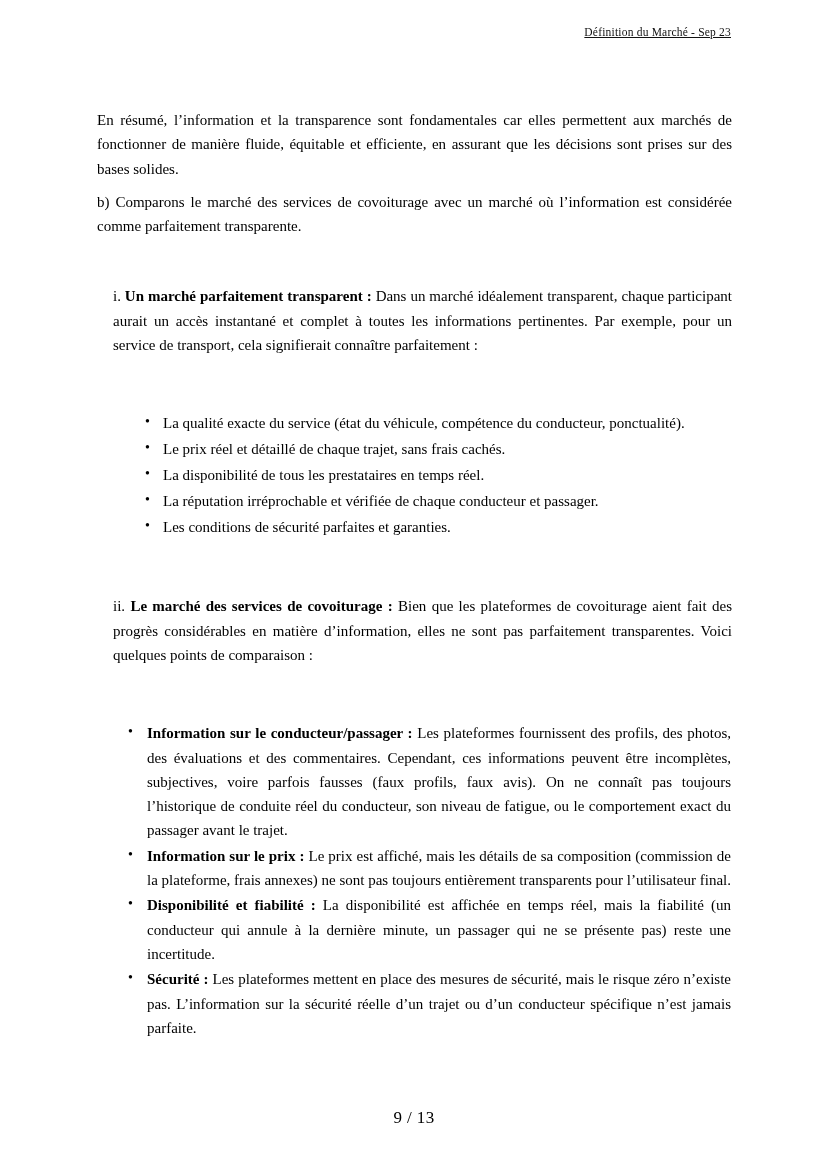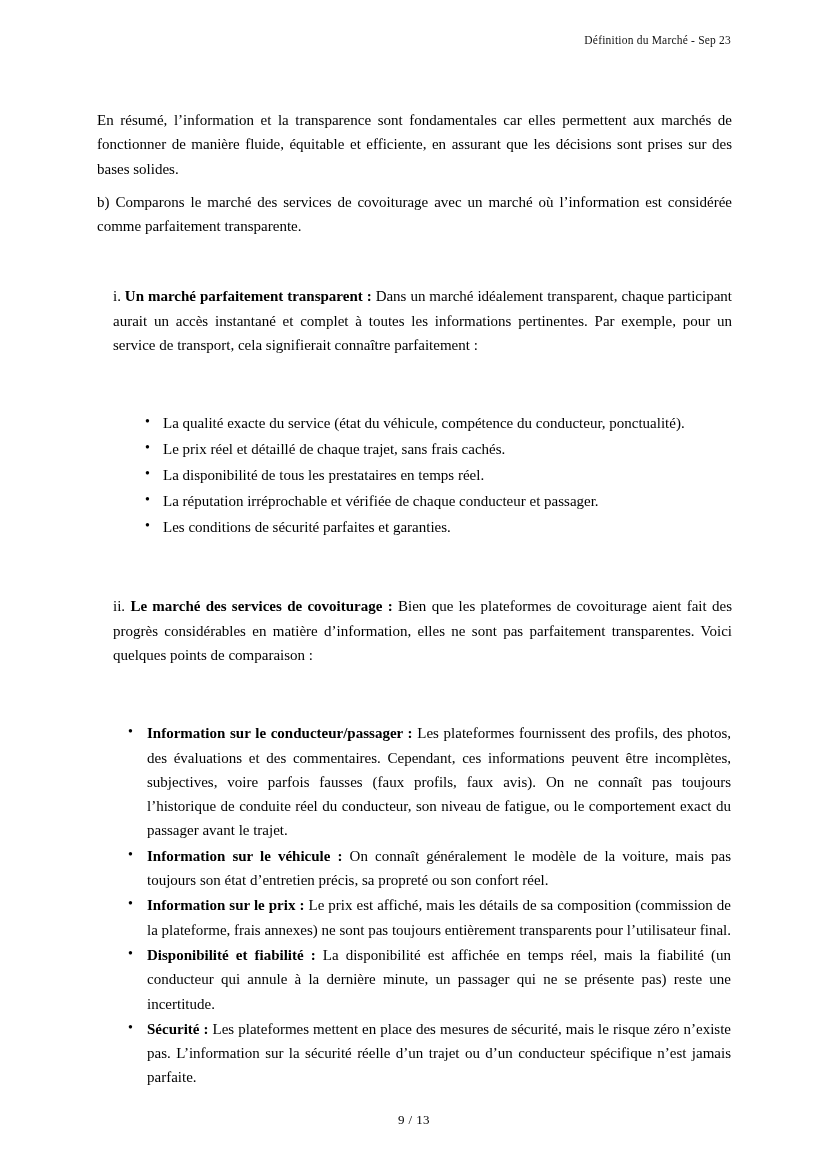--- a/index.html
+++ b/index.html
@@ -16,25 +16,26 @@
     overflow: hidden;
   }
   .page {
     position: relative;
     width: 828px;
     height: 1171px;
     box-sizing: border-box;
   }
   .header {
     position: absolute;
-    top: 34px;
+    top: 26px;
     right: 97px;
     font-size: 11.5px;
     letter-spacing: 0.2px;
     color: #111;
+    text-decoration: underline;
   }
   .content {
     position: absolute;
     top: 108px;
     left: 97px;
     width: 635px;
   }
   p {
     margin: 0 0 0 0;
     font-size: 15px;
@@ -97,21 +98,21 @@
     top: 0;
     font-size: 14px;
   }
   b, .bold { font-weight: bold; }
   .footer {
     position: absolute;
     bottom: 43px;
     left: 0;
     width: 828px;
     text-align: center;
-    font-size: 13px;
+    font-size: 17px;
     letter-spacing: 0.4px;
   }
   .closing {
     position: absolute;
     left: 97px;
     top: 1043px;
     width: 635px;
     font-size: 15.3px;
     line-height: 1.62;
   }
@@ -148,21 +149,20 @@
     <div class="spacer-xl"></div>
 
     <div class="indent-block">
       <p><span>ii.</span> <b>Le marché des services de covoiturage :</b> <span>Bien que les plateformes de covoiturage aient fait des progrès considérables en matière d’information, elles ne sont pas parfaitement transparentes. Voici quelques points de comparaison :</span></p>
     </div>
 
     <div class="spacer-xl"></div>
 
     <ul class="bullets-detail">
       <li><b>Information sur le conducteur/passager :</b> <span>Les plateformes fournissent des profils, des photos, des évaluations et des commentaires. Cependant, ces informations peuvent être incomplètes, subjectives, voire parfois fausses (faux profils, faux avis). On ne connaît pas toujours l’historique de conduite réel du conducteur, son niveau de fatigue, ou le comportement exact du passager avant le trajet.</span></li>
-      <li><b>Information sur le véhicule :</b> <span>On connaît généralement le modèle de la voiture, mais pas toujours son état d’entretien précis, sa propreté ou son confort réel.</span></li>
       <li><b>Information sur le prix :</b> <span>Le prix est affiché, mais les détails de sa composition (commission de la plateforme, frais annexes) ne sont pas toujours entièrement transparents pour l’utilisateur final.</span></li>
       <li><b>Disponibilité et fiabilité :</b> <span>La disponibilité est affichée en temps réel, mais la fiabilité (un conducteur qui annule à la dernière minute, un passager qui ne se présente pas) reste une incertitude.</span></li>
       <li><b>Sécurité :</b> <span>Les plateformes mettent en place des mesures de sécurité, mais le risque zéro n’existe pas. L’information sur la sécurité réelle d’un trajet ou d’un conducteur spécifique n’est jamais parfaite.</span></li>
     </ul>
 
   </div>
 
 
   <div class="footer">
     <span>9 / 13</span>

